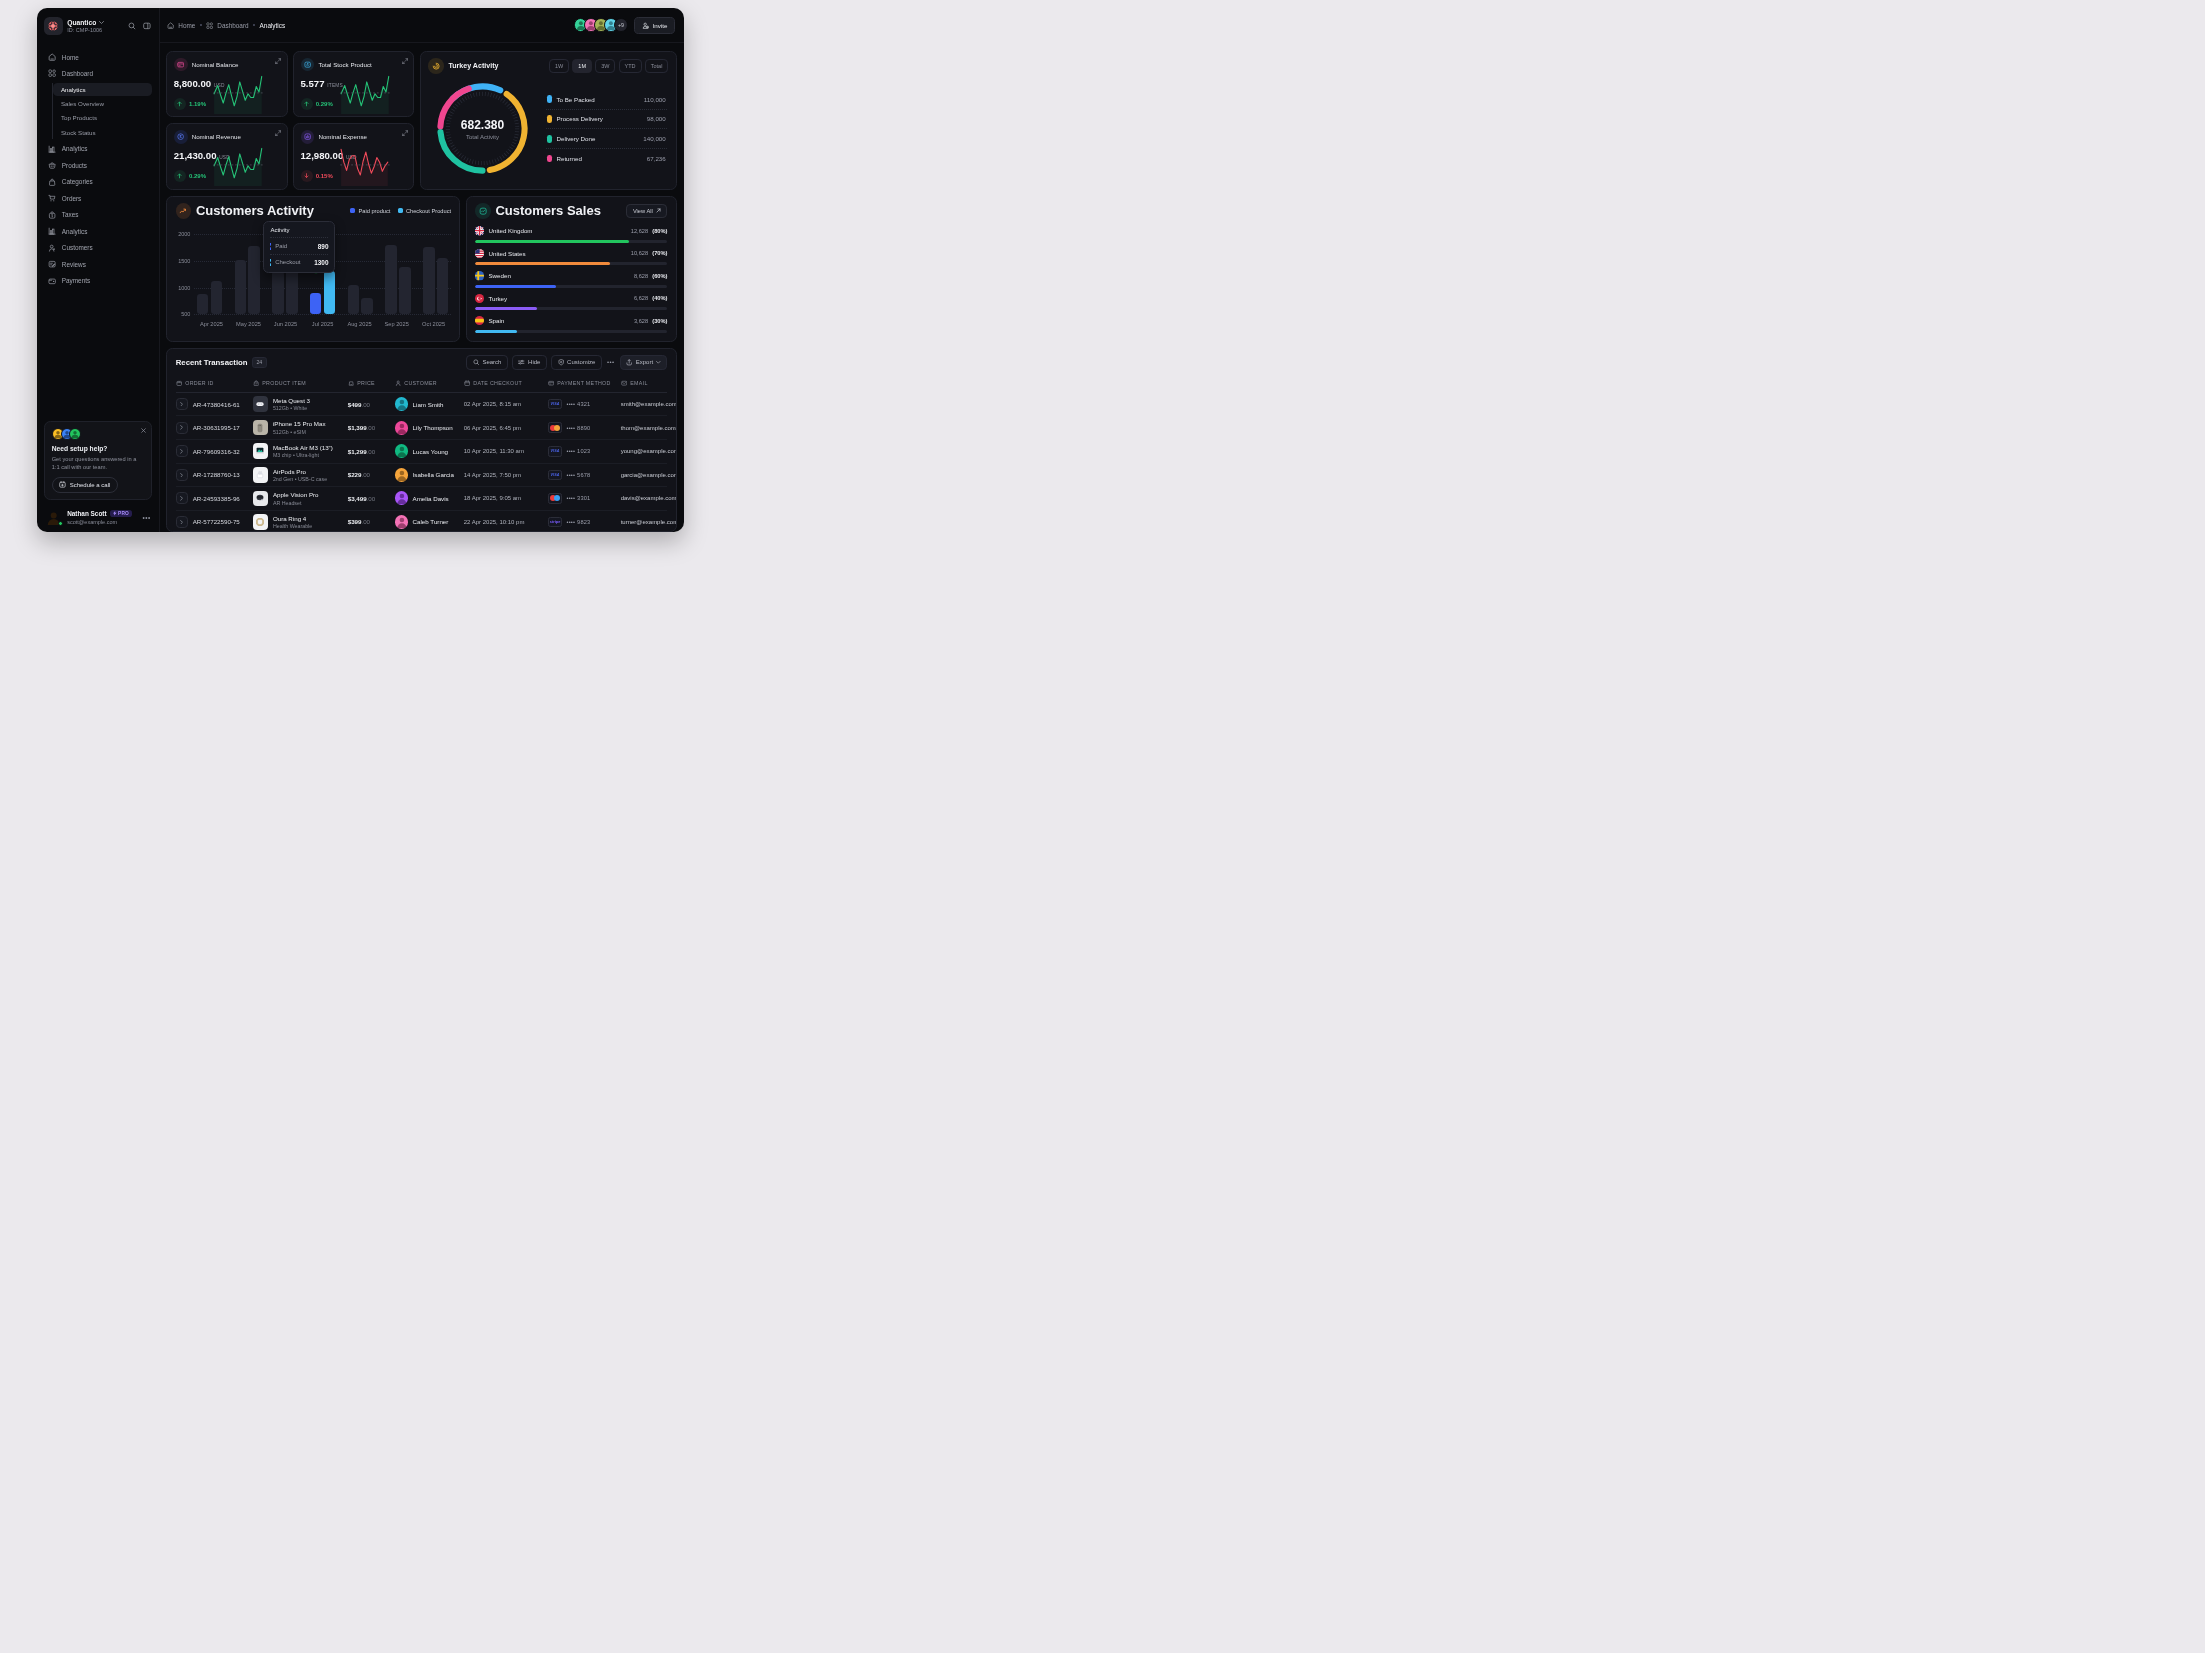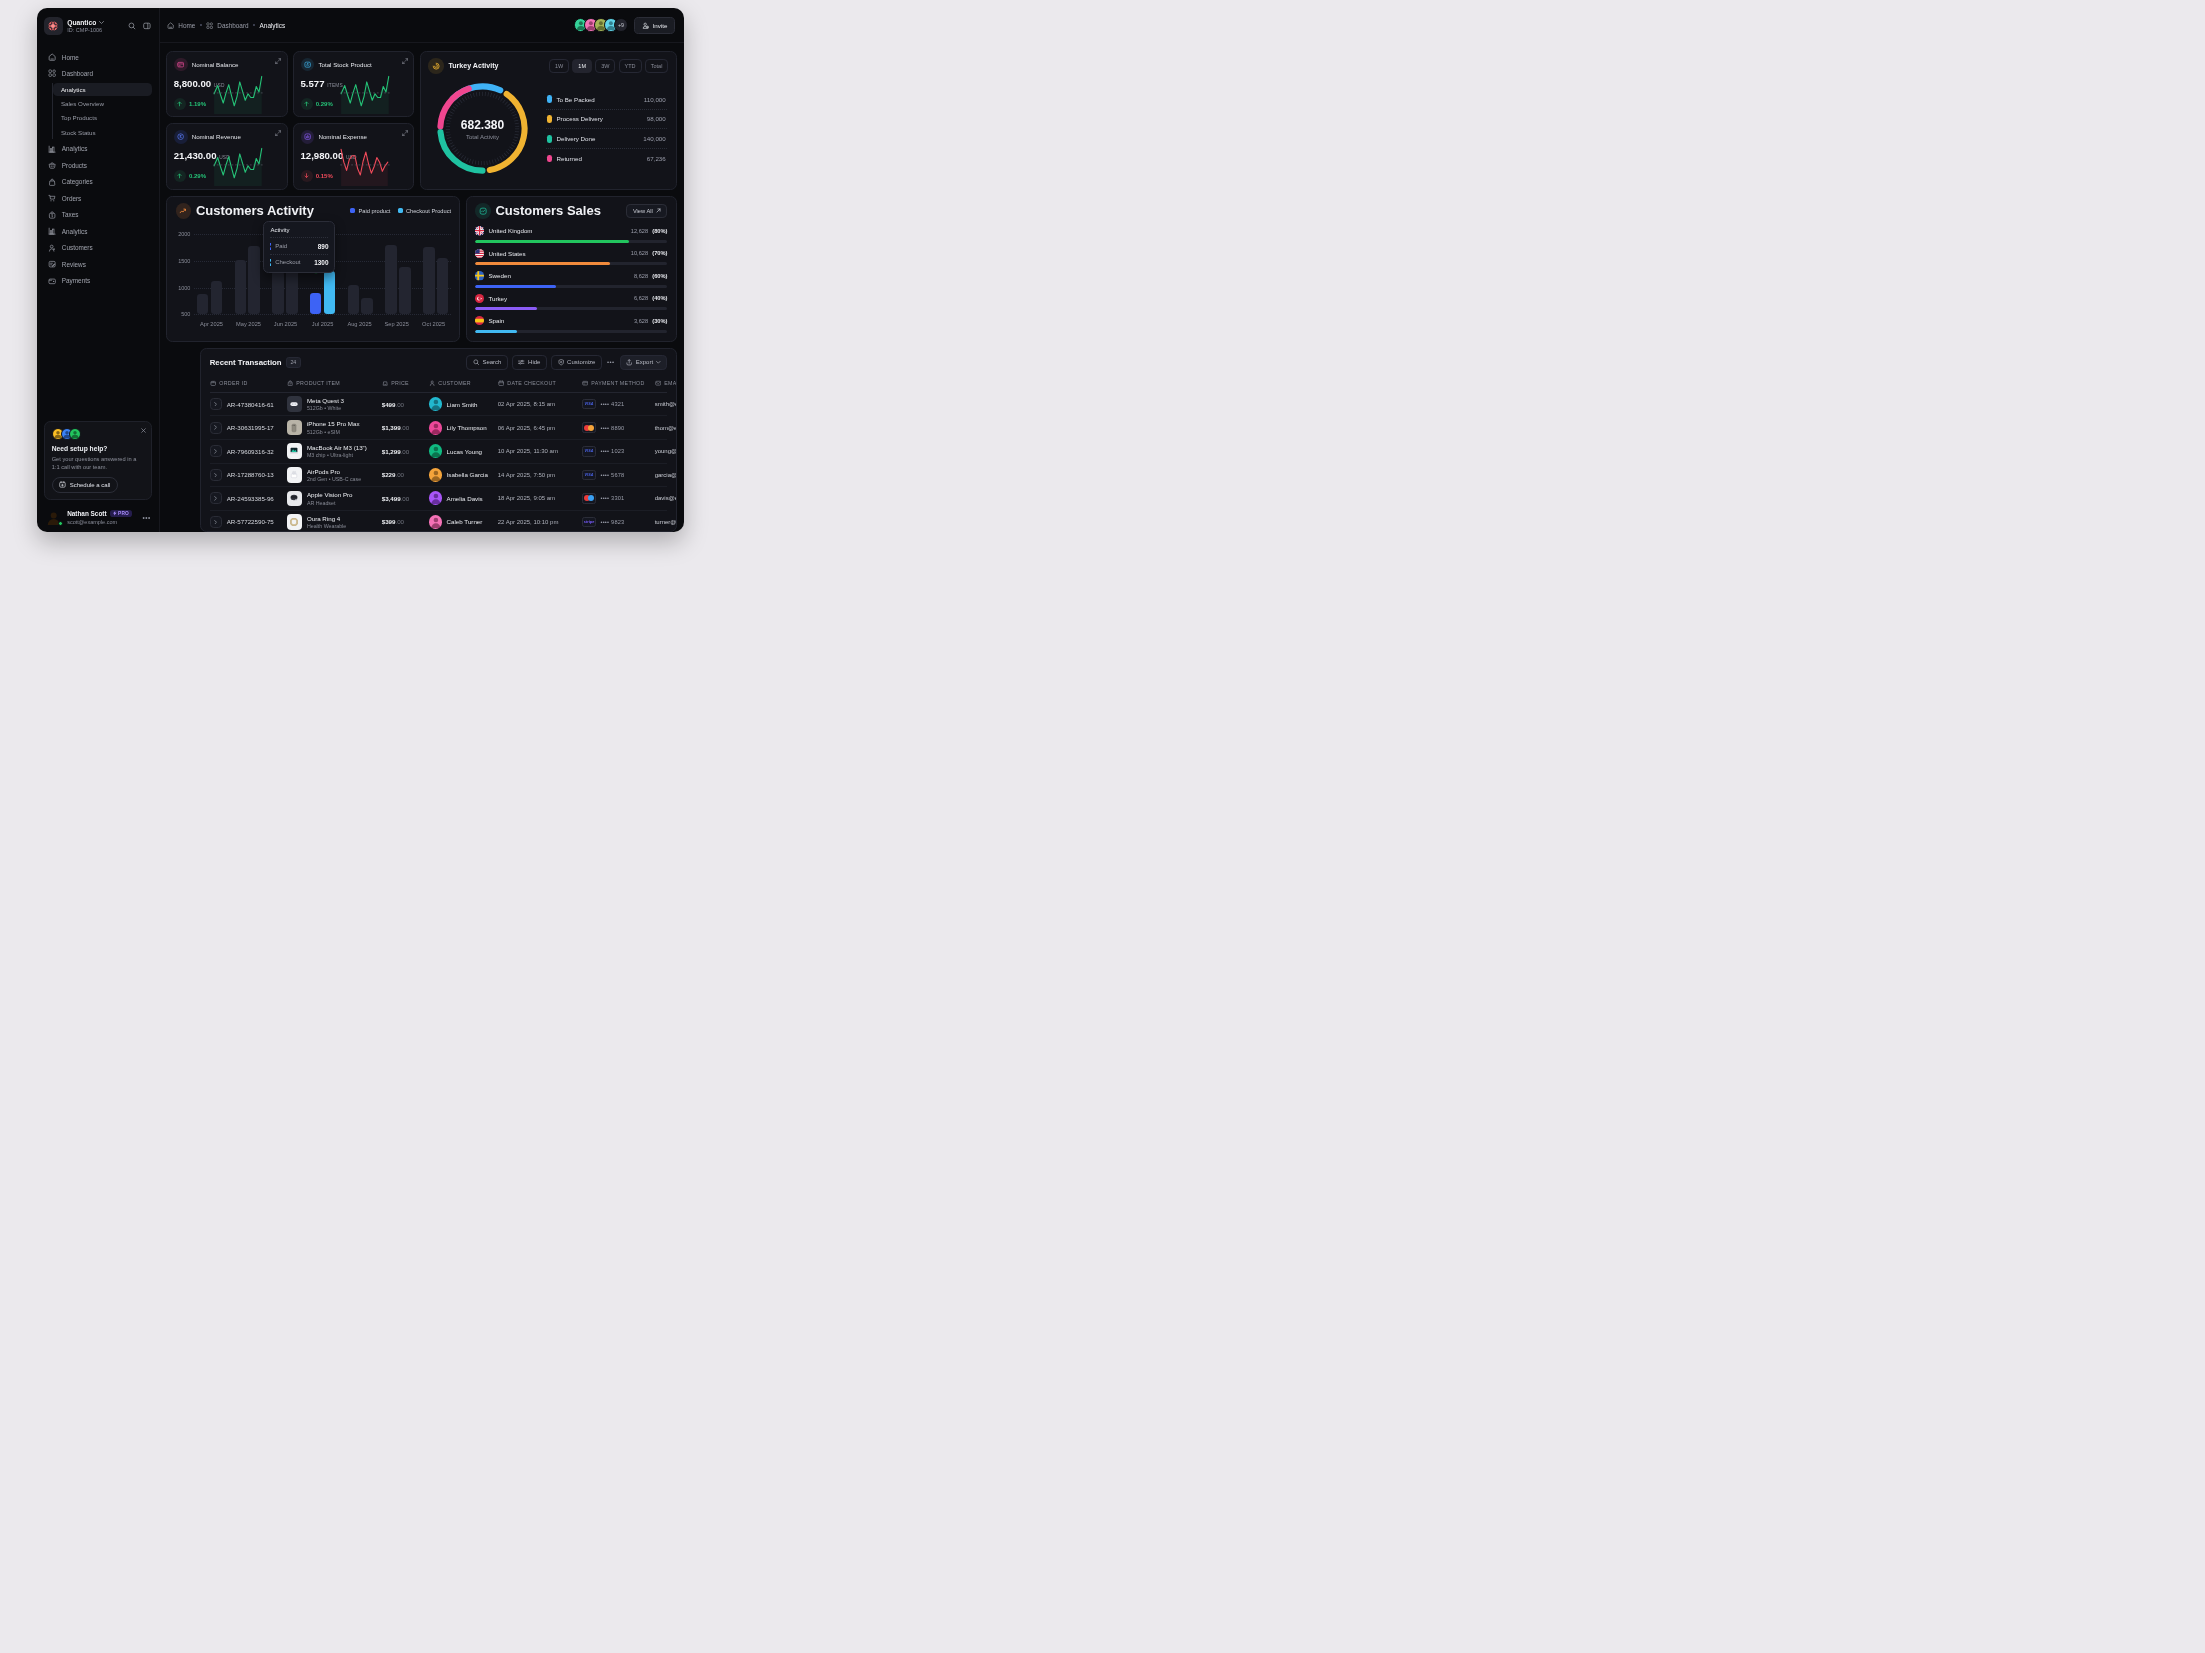--- a/index.html
+++ b/index.html
@@ -124,21 +124,21 @@
   .viewall { margin-left:auto; display:flex; align-items:center; gap:3.2px; border:0.5px solid #2b2d37; background:#171921; color:#c9ccd4; border-radius:4.1px; padding:3.2px 5.5px; font-size:5.7px; cursor:pointer; }
   .country { margin-top:6px; }
   .country-top { display:flex; align-items:center; gap:4.1px; font-size:6.2px; color:#e8eaef; }
   .flag { width:9.2px; height:9.2px; border-radius:50%; overflow:hidden; flex:0 0 9.2px; }
   .country-val { margin-left:auto; color:#9b9eab; font-size:5.7px; }
   .country-pct { color:#e8eaef; font-weight:bold; font-size:5.7px; }
   .track { margin-top:4.1px; height:3.2px; border-radius:45px; background:#22242e; overflow:hidden; }
   .fill { height:100%; border-radius:45px; }
 
   
-  .tx-card { flex:1; padding:6.4px 8.3px 0; display:flex; flex-direction:column; overflow:hidden;margin-left:34px; }
+  .tx-card { flex:1; padding:6.4px 8.3px 0; display:flex; flex-direction:column; overflow:hidden; }
   .tx-head { display:flex; align-items:center; gap:4.6px; }
   .tx-title { font-size:7.8px; font-weight:bold; color:#f2f3f6; }
   .tx-count { background:#1d1f28; border:0.5px solid #262834; color:#9a9da8; font-size:5.3px; border-radius:2.8px; padding:1.4px 3.2px; }
   .tx-tools { margin-left:auto; display:flex; align-items:center; gap:4.1px; }
   .tool-btn { display:flex; align-items:center; gap:3.2px; border:0.5px solid #262834; background:transparent; color:#b9bcc6; border-radius:4.1px; padding:3.2px 5.5px; font-size:6px; cursor:pointer; font-family:inherit; }
   .tool-btn.filled { background:#1d1f28; }
   .tools-more { color:#9a9da8; letter-spacing:0.5px; font-size:6px; padding:0 0.9px; cursor:pointer; }
   .tx-table { margin-top:6.4px; }
   .t-row { display:grid; grid-template-columns:77px 95px 47px 69px 84px 73px 1fr; align-items:center; }
   .t-header { padding:3.7px 0 5.5px; border-bottom:0.5px solid #23252f; }

